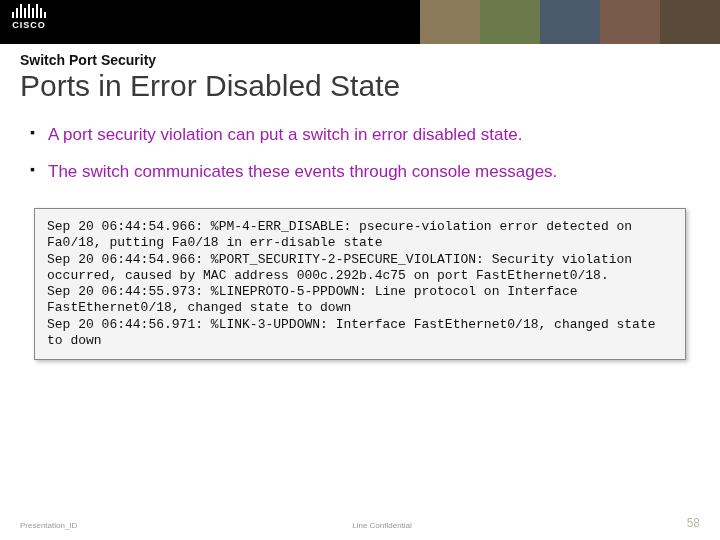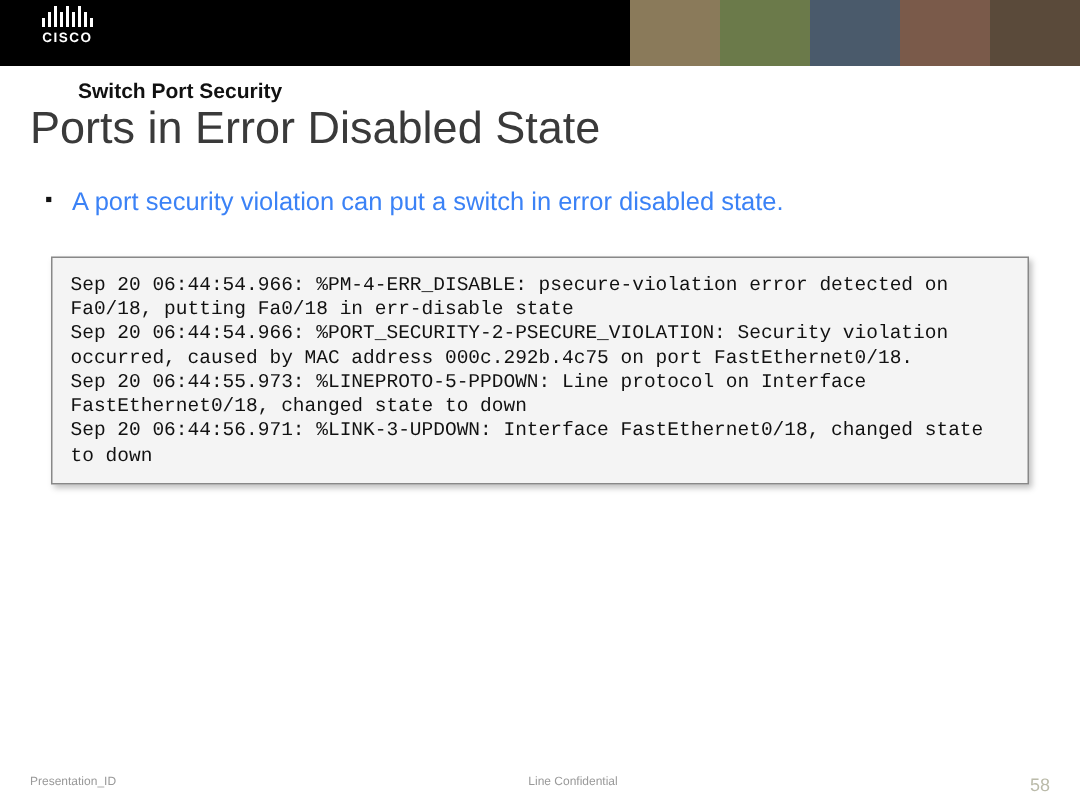--- a/index.html
+++ b/index.html
@@ -1,48 +1,48 @@
 <!DOCTYPE html>
 <html><head>
 <meta charset="utf-8">
 <style>
   * { margin: 0; padding: 0; box-sizing: border-box; }
   html, body { width: 720px; height: 540px; font-family: Arial, Helvetica, sans-serif; background: #fff; }
   .slide { width: 720px; height: 540px; position: relative; display: flex; flex-direction: column; }
   .topbar { height: 44px; background: #000; position: relative; overflow: hidden; }
-  .logo { position: absolute; left: 28px; top: 4px; display: flex; flex-direction: column; align-items: center; }
+  .logo { position: absolute; left: 12px; top: 4px; display: flex; flex-direction: column; align-items: center; }
   .logo-bars { display: flex; align-items: flex-end; gap: 2px; }
   .logo-bars span { width: 2px; background: #fff; display: inline-block; }
   .logo-bars span:nth-child(1){height:6px}
   .logo-bars span:nth-child(2){height:10px}
   .logo-bars span:nth-child(3){height:14px}
   .logo-bars span:nth-child(4){height:10px}
   .logo-bars span:nth-child(5){height:14px}
   .logo-bars span:nth-child(6){height:10px}
   .logo-bars span:nth-child(7){height:14px}
   .logo-bars span:nth-child(8){height:10px}
   .logo-bars span:nth-child(9){height:6px}
   .logo-text { color: #fff; font-size: 9px; letter-spacing: 1px; margin-top: 2px; font-weight: bold; }
   .photostrip { position: absolute; right: 0; top: 0; height: 44px; width: 300px; display: flex; }
   .photostrip div { flex: 1; }
   .photostrip div:nth-child(1){background:#8a7a5a}
   .photostrip div:nth-child(2){background:#6b7a4a}
   .photostrip div:nth-child(3){background:#4a5a6b}
   .photostrip div:nth-child(4){background:#7a5a4a}
   .photostrip div:nth-child(5){background:#5a4a3a}
   .titleblock { padding: 8px 20px 6px 20px; }
-  .eyebrow { font-size: 14px; font-weight: bold; color: #111; margin-bottom: 2px; margin-left: 32px; }
+  .eyebrow { font-size: 14px; font-weight: bold; color: #111; margin-bottom: 2px; }
   .title { font-size: 30px; font-weight: normal; color: #3a3a3a; line-height: 1.05; }
   .body { padding: 16px 30px 10px 30px; flex: 1; }
   ul.bullets { list-style: none; }
-  ul.bullets li { font-size: 17px; color: #3b82f6; margin-bottom: 16px; padding-left: 18px; position: relative; line-height: 1.25; }
+  ul.bullets li { font-size: 17px; color: #a21caf; margin-bottom: 16px; padding-left: 18px; position: relative; line-height: 1.25; }
   ul.bullets li::before { content: "▪"; position: absolute; left: 0; top: 0; color: #111; font-size: 14px; }
   .console-wrap { margin: 26px 4px 0 4px; }
   .console { border: 1px solid #888; box-shadow: 2px 2px 4px rgba(0,0,0,.25); background: #f4f4f4; padding: 10px 12px; font-family: "Courier New", monospace; font-size: 13px; line-height: 1.25; color: #111; white-space: pre-wrap; word-break: break-word; }
-  .footer { position: absolute; bottom: 10px; left: 0; right: 0; padding: 0 20px; display: flex; justify-content: space-between; align-items: flex-start; font-size: 8px; color: #999; }
+  .footer { position: absolute; bottom: 10px; left: 0; right: 0; padding: 0 20px; display: flex; justify-content: space-between; align-items: flex-end; font-size: 8px; color: #999; }
   .footer .mid { flex: 1; text-align: center; }
   .footer .pgnum { color: #bba; font-size: 12px; }
 </style>
 </head>
 <body>
 
 <div class="slide">
 
   <div class="topbar">
     <div class="logo">
@@ -69,20 +69,21 @@
   </div>
 
   <div class="titleblock">
     <div class="eyebrow">Switch Port Security</div>
     <div class="title">Ports in Error Disabled State</div>
   </div>
 
   <div class="body">
     <ul class="bullets">
       <li>A port security violation can put a switch in error disabled state.</li>
+      <li>The switch communicates these events through console messages.</li>
     </ul>
 
     <div class="console-wrap">
       <div class="console">Sep 20 06:44:54.966: %PM-4-ERR_DISABLE: psecure-violation error detected on Fa0/18, putting Fa0/18 in err-disable state
 Sep 20 06:44:54.966: %PORT_SECURITY-2-PSECURE_VIOLATION: Security violation occurred, caused by MAC address 000c.292b.4c75 on port FastEthernet0/18.
 Sep 20 06:44:55.973: %LINEPROTO-5-PPDOWN: Line protocol on Interface FastEthernet0/18, changed state to down
 Sep 20 06:44:56.971: %LINK-3-UPDOWN: Interface FastEthernet0/18, changed state to down</div>
     </div>
   </div>
 

